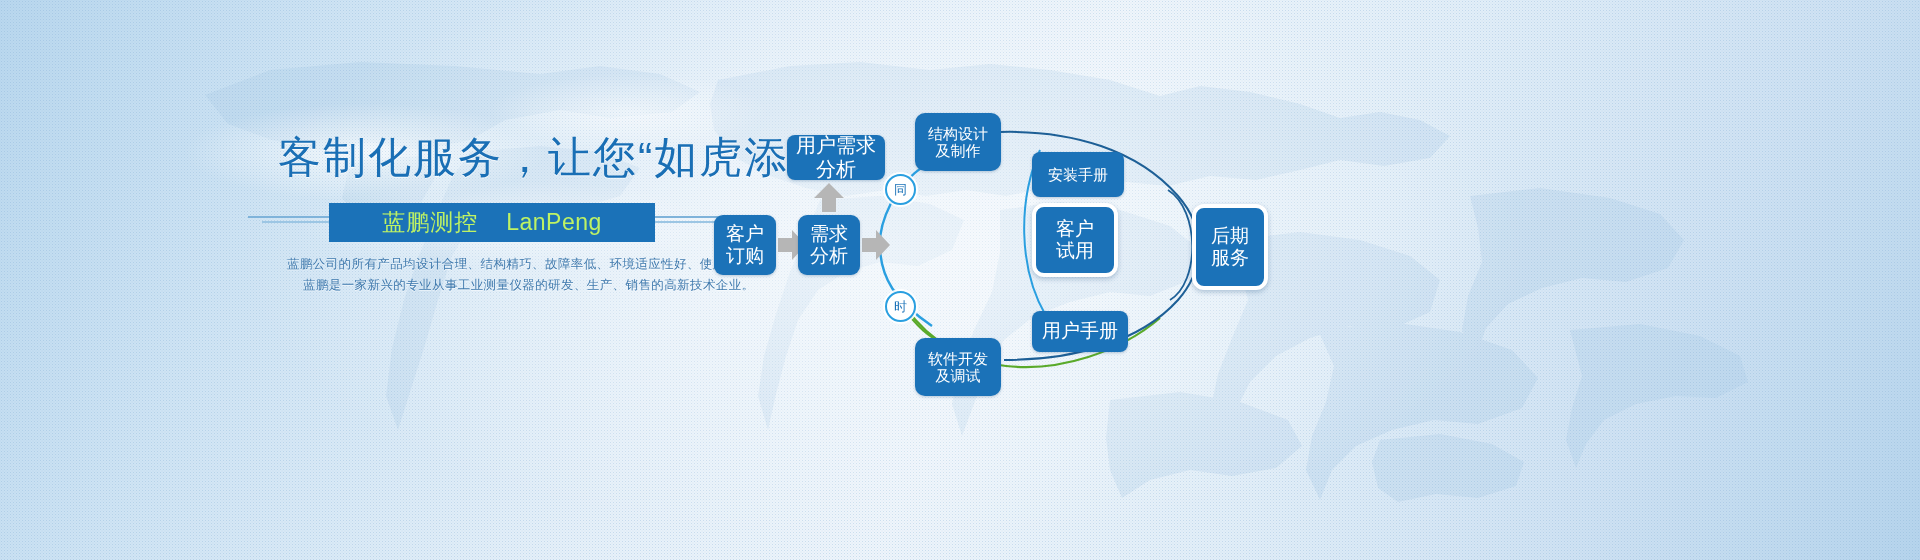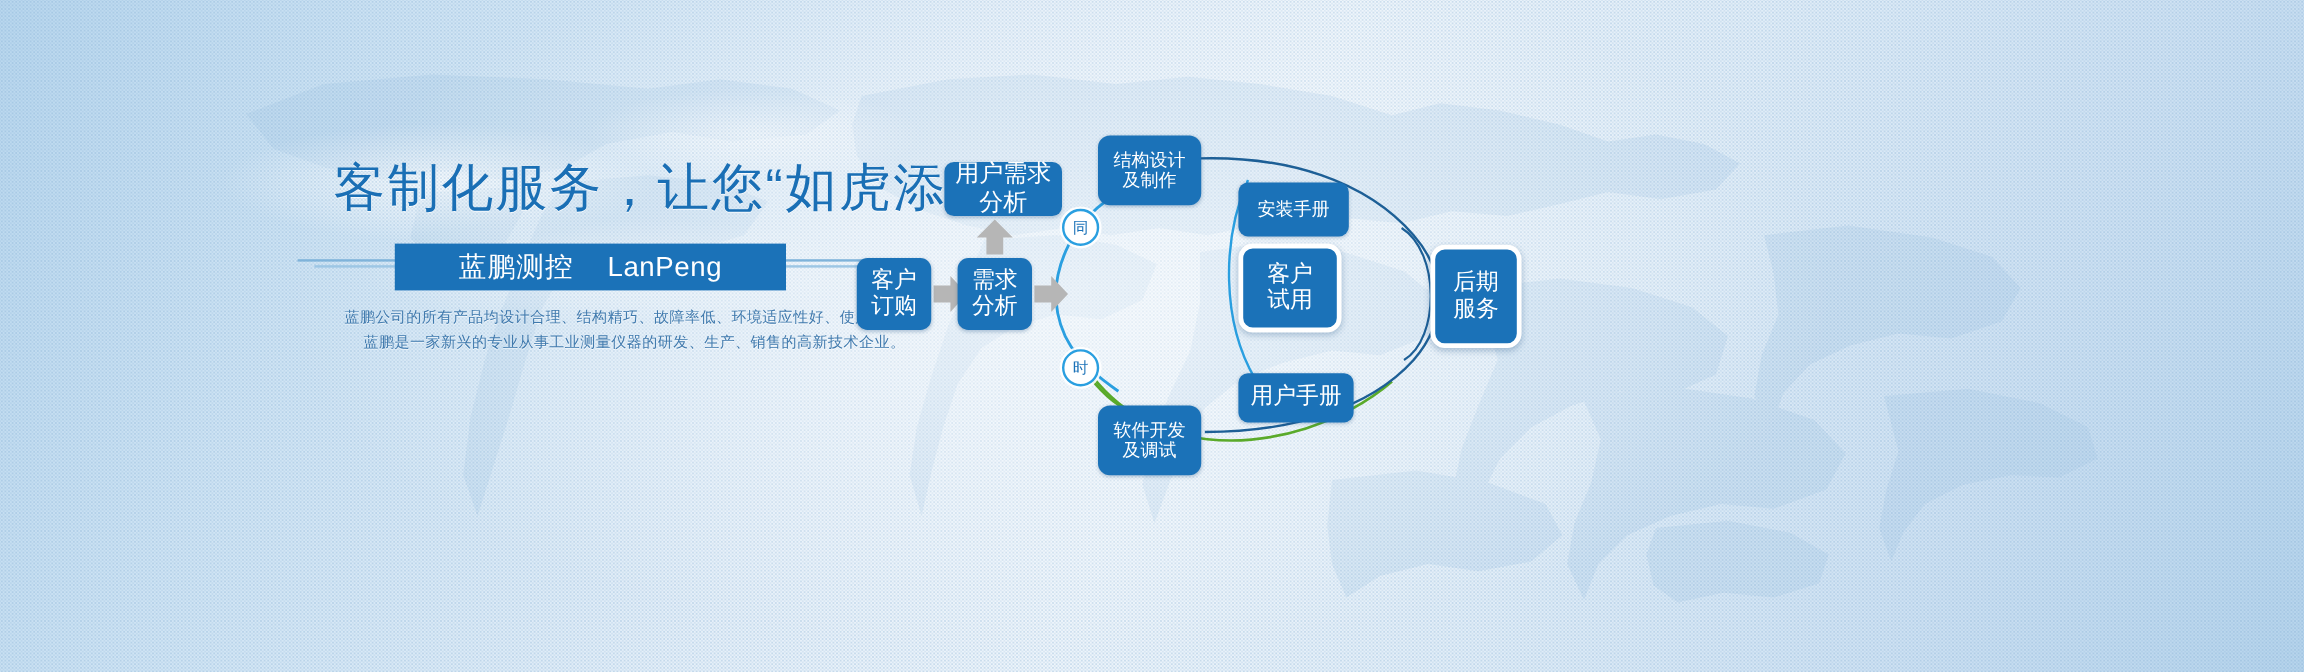--- a/index.html
+++ b/index.html
@@ -43,21 +43,21 @@
     position:absolute;left:278px;top:136px;
     font-size:43px;line-height:1;letter-spacing:2px;
     color:#1a6fb5;font-weight:400;white-space:nowrap;
     text-shadow:0 1px 0 rgba(255,255,255,.7);
   }
   #brandbar{
     position:absolute;left:329px;top:203px;width:326px;height:39px;
     background:#1b72b8;display:flex;align-items:center;justify-content:center;
   }
   #brandbar .btxt{
-    color:#ffffff;font-size:23px;letter-spacing:1px;white-space:nowrap;
+    color:#bef264;font-size:23px;letter-spacing:1px;white-space:nowrap;
   }
   #brandbar .blat{margin-left:28px;font-size:23px;letter-spacing:.5px;text-align:center;}
   #brandrule{
     position:absolute;left:248px;top:216px;width:86px;height:8px;
   }
   #brandrule .r1{position:absolute;left:0;top:0;width:86px;height:2px;background:#7fb3da;}
   #brandrule .r2{position:absolute;left:14px;top:5px;width:72px;height:2px;background:#9cc6e4;}
   #brandrule2{
     position:absolute;left:655px;top:216px;width:86px;height:8px;
   }

